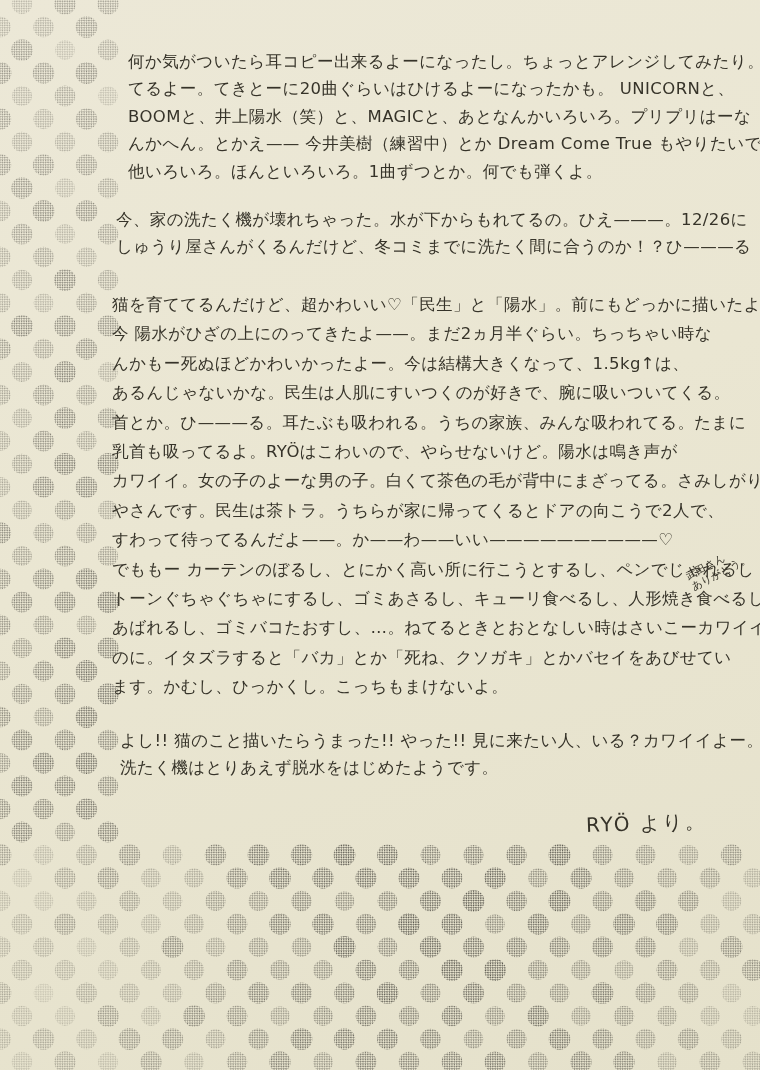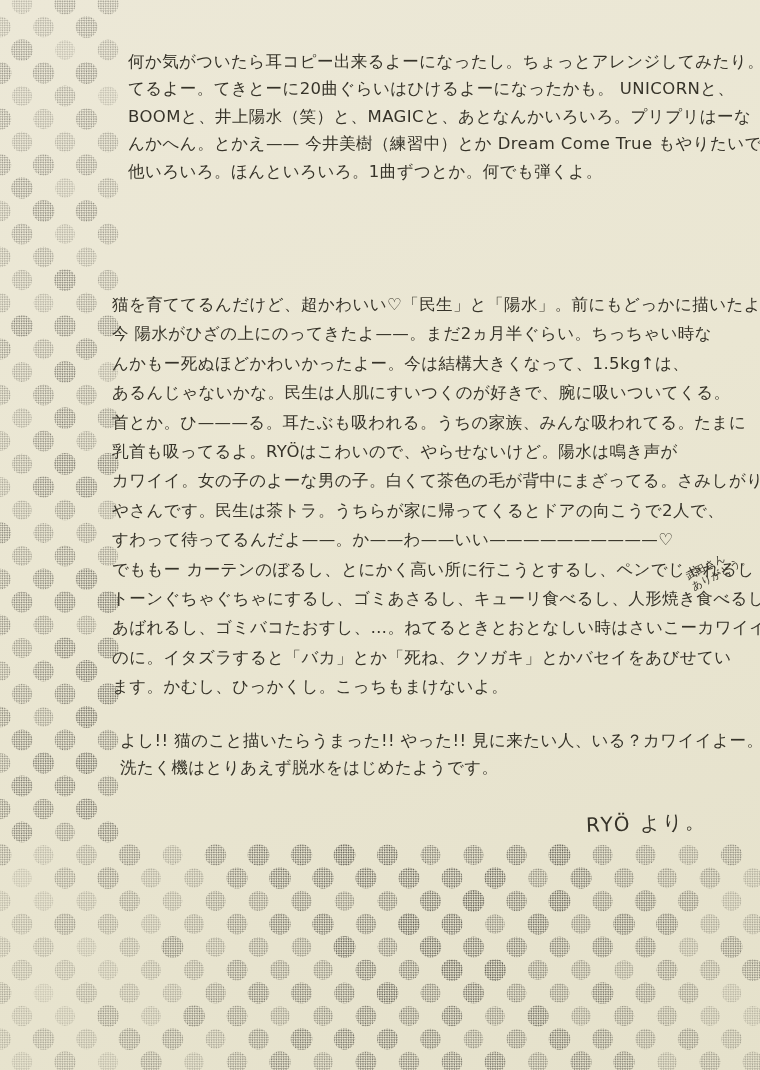--- a/index.html
+++ b/index.html
@@ -382,20 +382,24 @@
         <div class="hline">乳首も吸ってるよ。RYÖはこわいので、やらせないけど。陽水は鳴き声が</div>
         <div class="hline">カワイイ。女の子のよーな男の子。白くて茶色の毛が背中にまざってる。さみしがり</div>
         <div class="hline">やさんです。民生は茶トラ。うちらが家に帰ってくるとドアの向こうで2人で、</div>
         <div class="hline">すわって待ってるんだよ——。か——わ——いい——————————♡</div>
         <div class="hline">でももー カーテンのぼるし、とにかく高い所に行こうとするし、ペンでじゃれるし</div>
         <div class="hline">トーンぐちゃぐちゃにするし、ゴミあさるし、キューリ食べるし、人形焼き食べるし、</div>
         <div class="hline">あばれるし、ゴミバコたおすし、…。ねてるときとおとなしい時はさいこーカワイイ</div>
         <div class="hline">のに。イタズラすると「バカ」とか「死ね、クソガキ」とかバセイをあびせてい</div>
         <div class="hline">ます。かむし、ひっかくし。こっちもまけないよ。</div>
       </div>
+      <div class="para" id="p2">
+        <div class="hline">今、家の洗たく機が壊れちゃった。水が下からもれてるの。ひえ———。12/26に</div>
+        <div class="hline">しゅうり屋さんがくるんだけど、冬コミまでに洗たく間に合うのか！？ひ———る</div>
+      </div>
       <div class="para" id="p1">
         <div class="hline">何か気がついたら耳コピー出来るよーになったし。ちょっとアレンジしてみたり。毎日やっ</div>
         <div class="hline">てるよー。てきとーに20曲ぐらいはひけるよーになったかも。 UNICORNと、</div>
         <div class="hline">BOOMと、井上陽水（笑）と、MAGICと、あとなんかいろいろ。プリプリはーな</div>
         <div class="hline">んかへん。とかえ—— 今井美樹（練習中）とか Dream Come True もやりたいでちゅ。</div>
         <div class="hline">他いろいろ。ほんといろいろ。1曲ずつとか。何でも弾くよ。</div>
       </div>
 
     <div class="margin-note">
       <div>武田さん</div>

